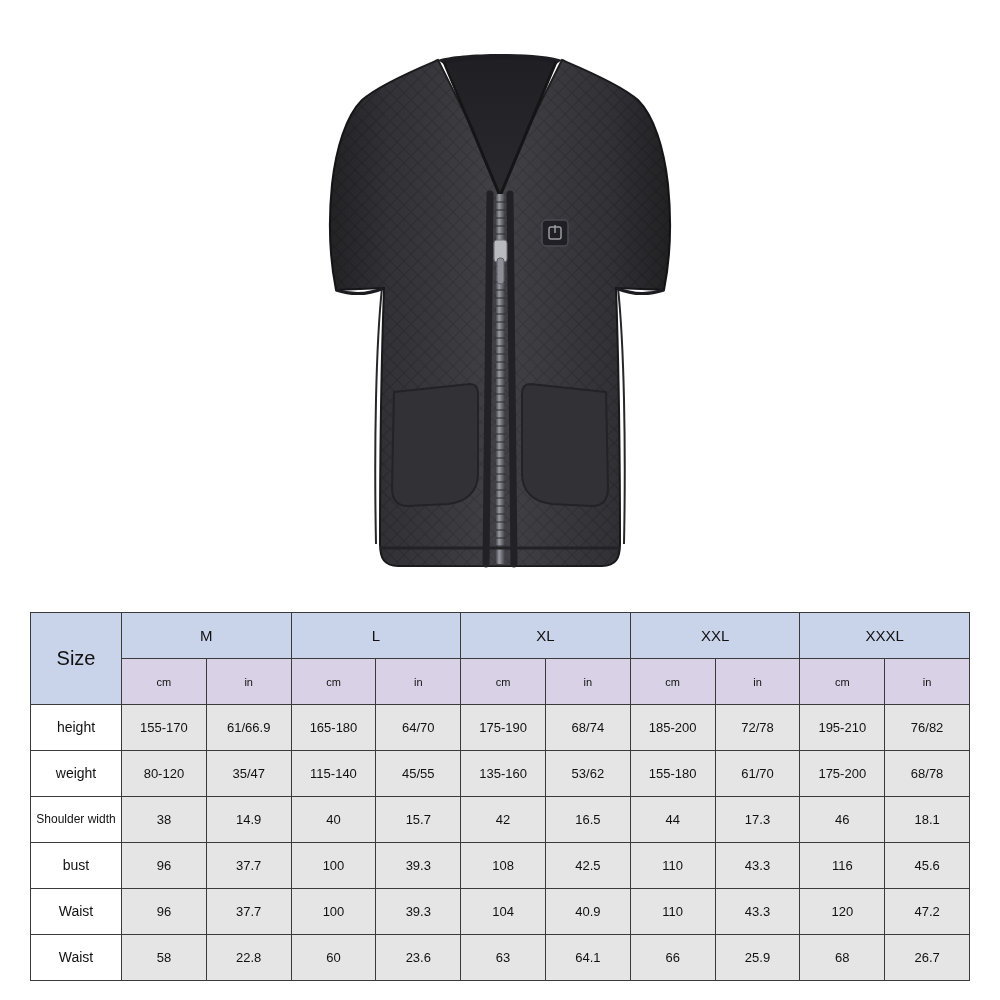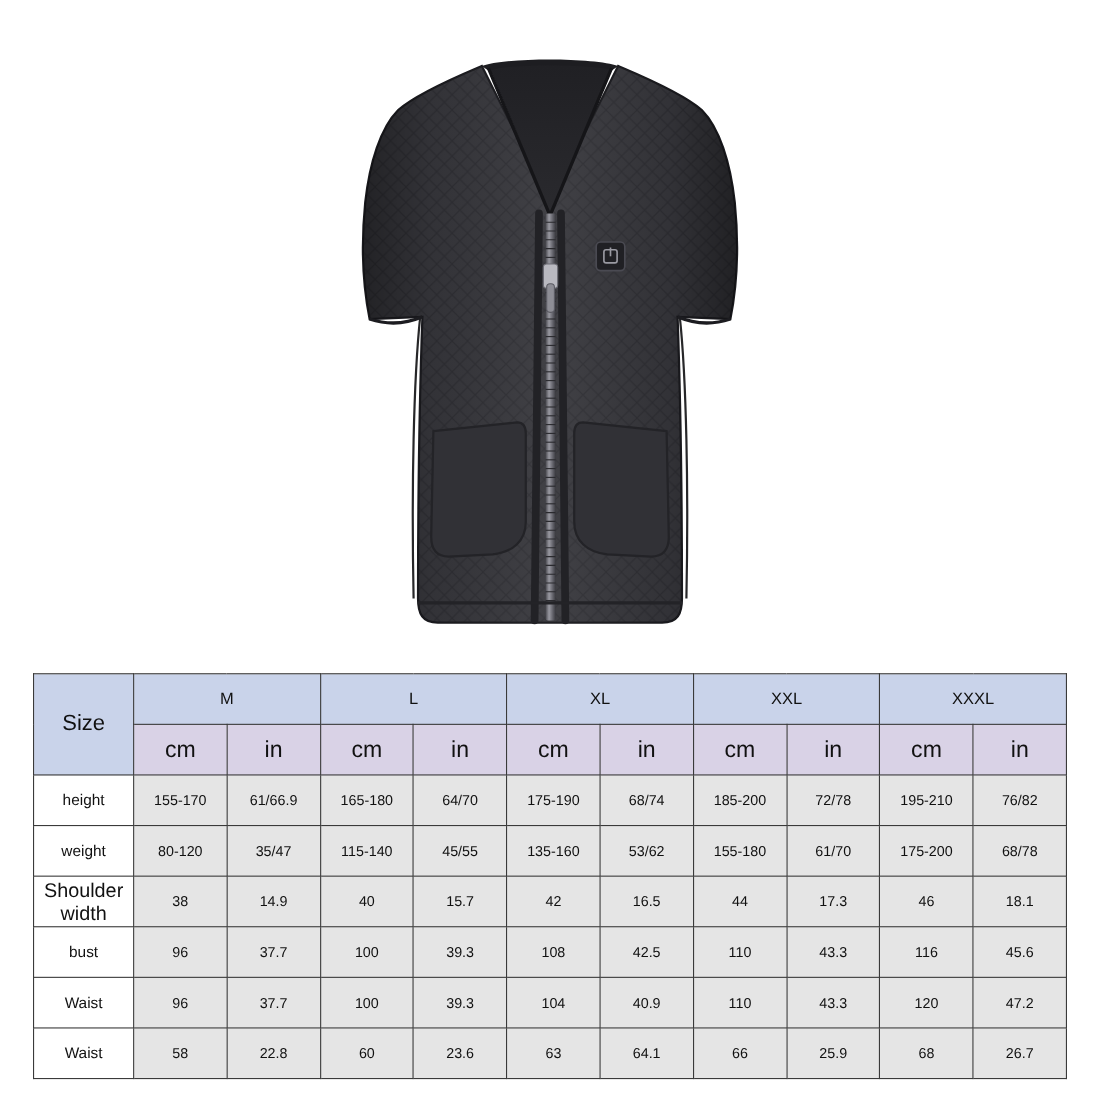--- a/index.html
+++ b/index.html
@@ -58,33 +58,33 @@
     width: 90px;
     font-size: 20px;
     margin-top: 42px;
   }
   .hdr-group {
     background: #c9d3ea;
     font-size: 15px;
   }
   .hdr-unit {
     background: #d9d2e6;
-    font-size: 21px;
+    font-size: 11px;
   }
   .row-label {
     background: #ffffff;
     font-size: 14px;
     line-height: 1.15;
   }
   .cell {
     background: #e5e5e5;
     font-size: 13px;
   }
   .two-line {
-    font-size: 18px;
+    font-size: 12px;
   }
 </style>
 </head>
 <body>
 
 <div class="product-area">
   <div class="vest-wrap">
     <svg width="360" height="540" viewBox="0 0 360 540">
       <defs>
         <pattern id="diamond" width="14" height="14" patternUnits="userSpaceOnUse" patternTransform="rotate(0)">

